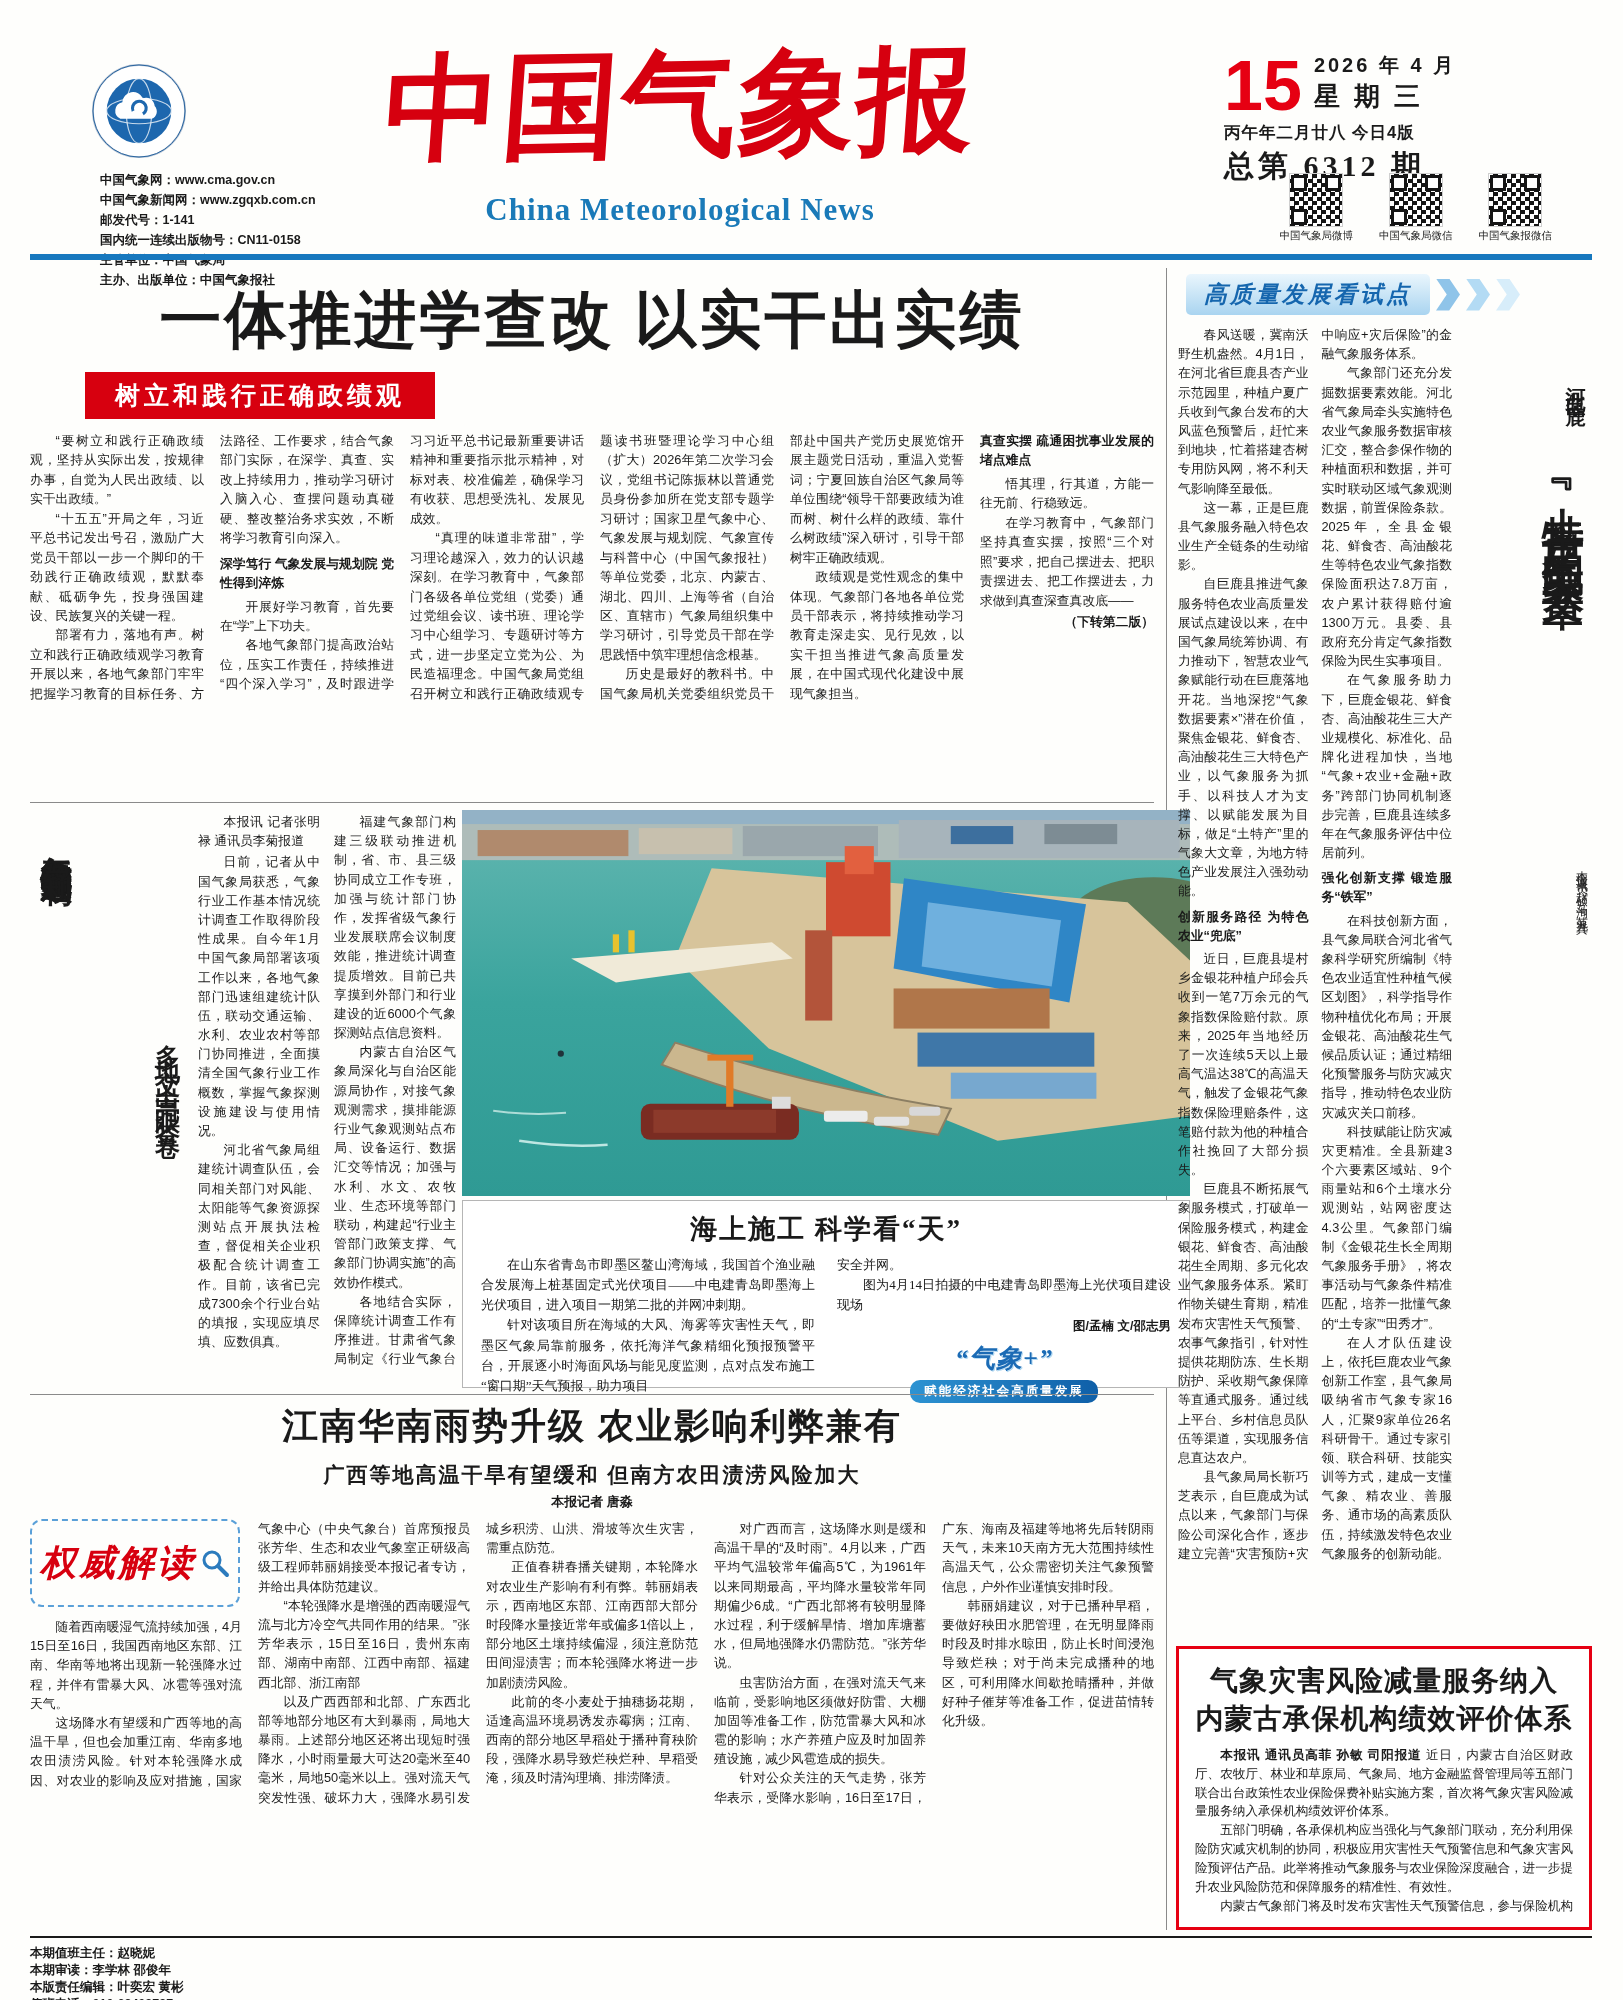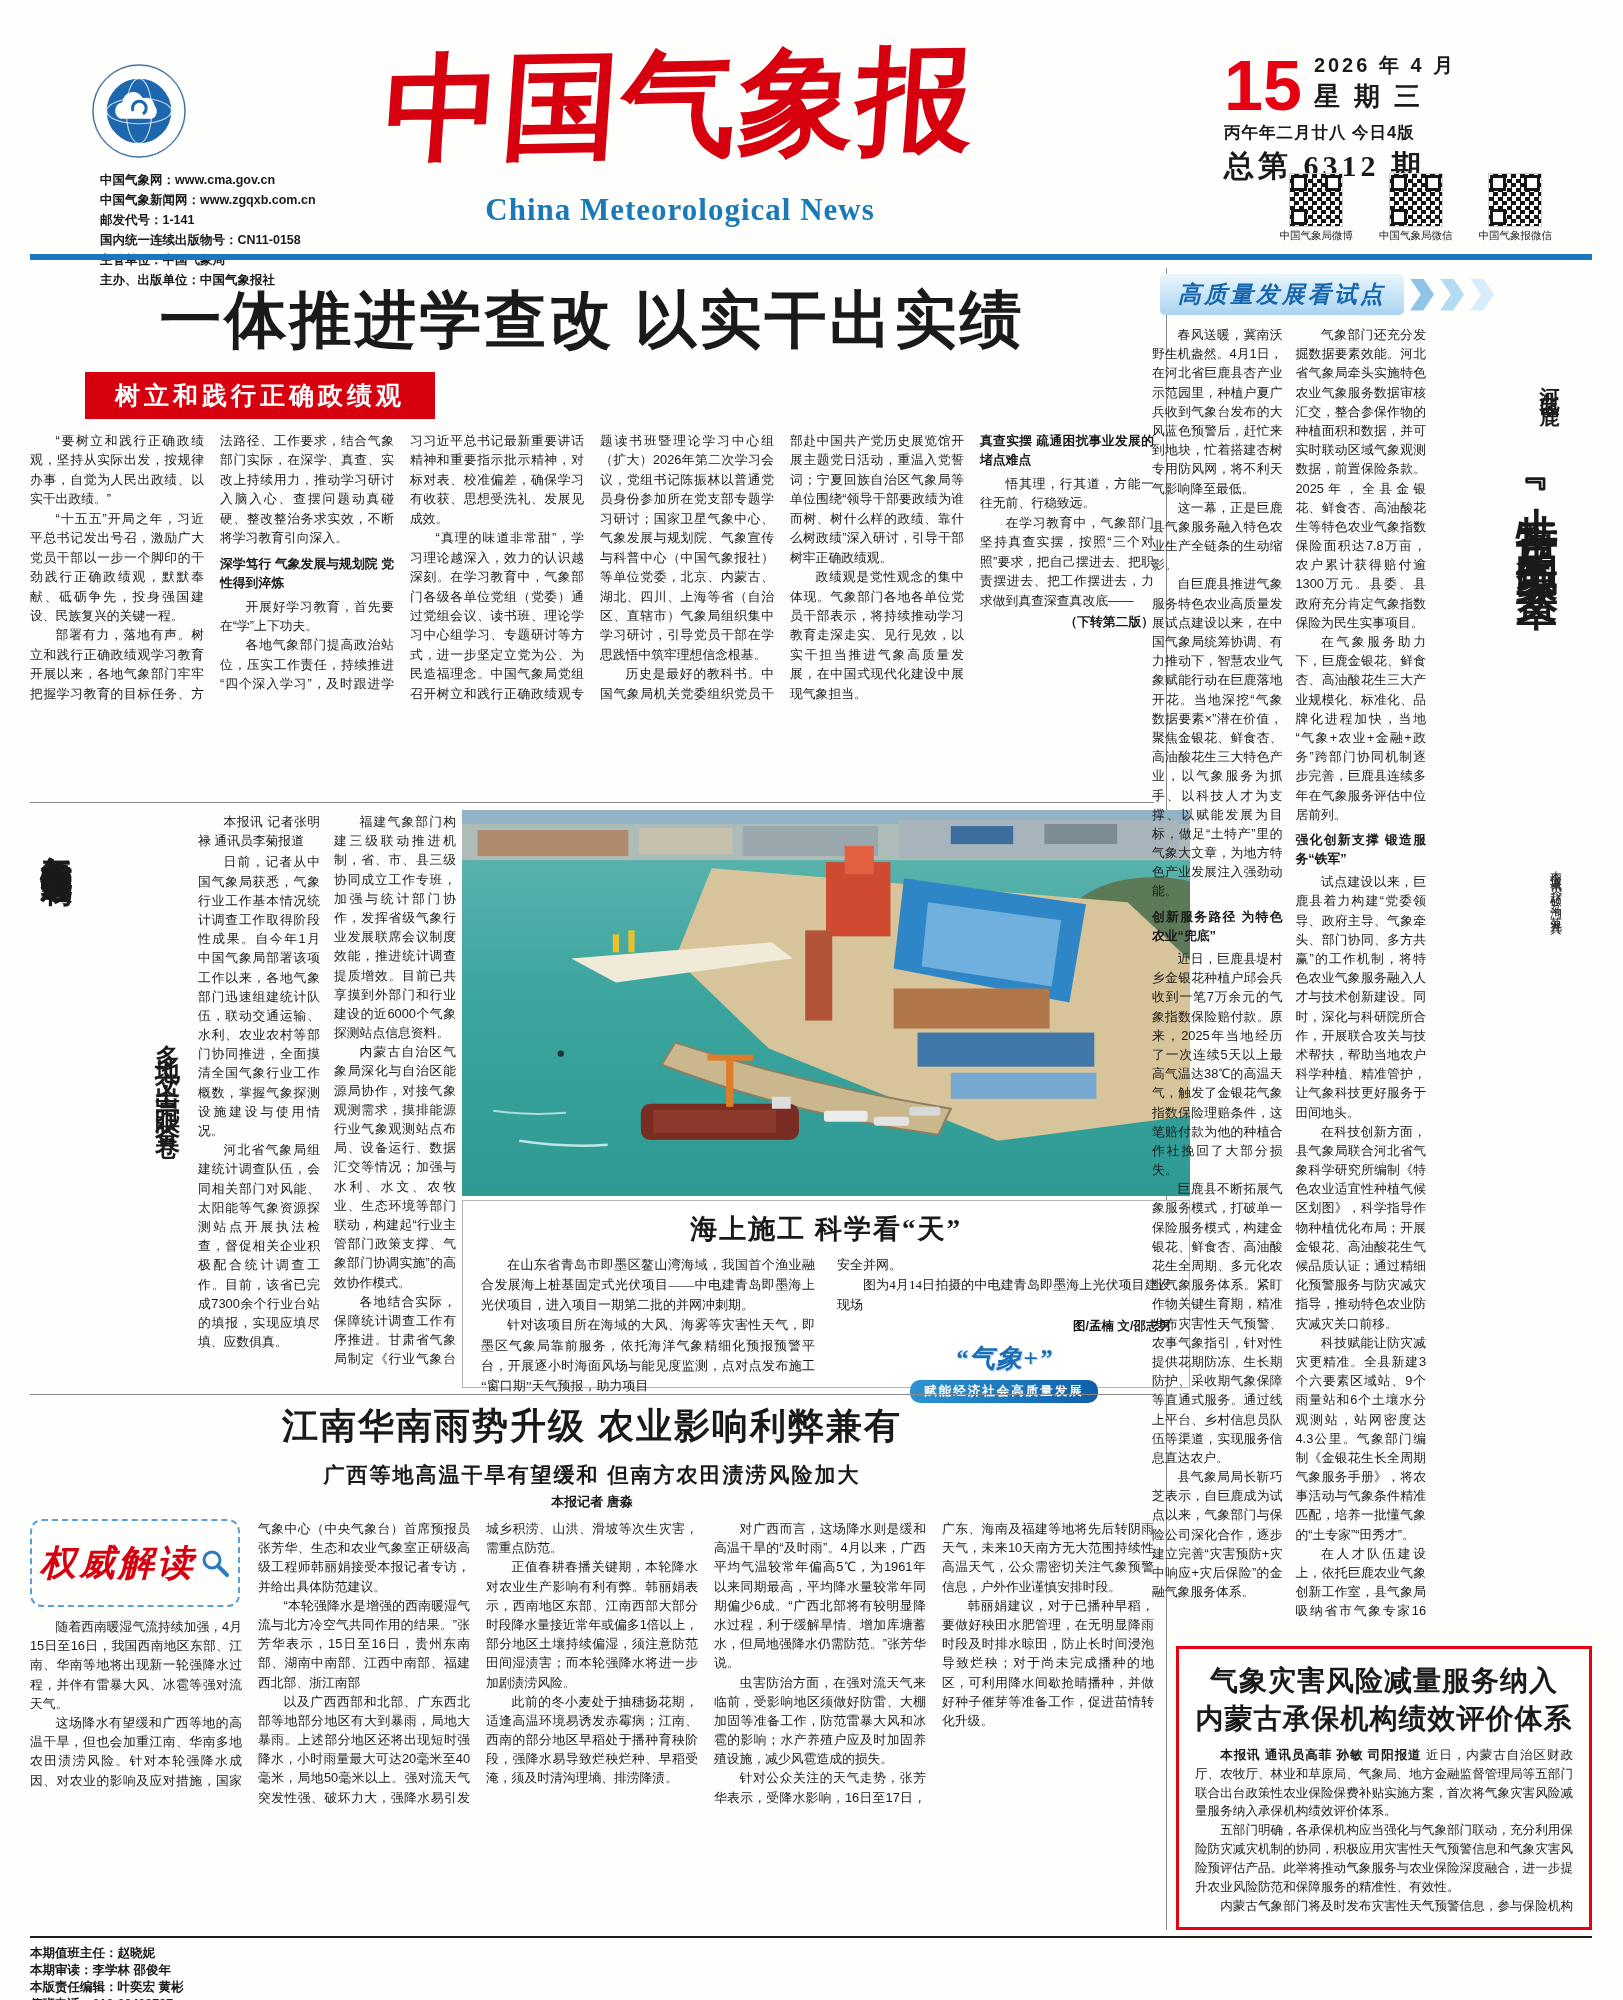--- a/index.html
+++ b/index.html
@@ -78,21 +78,21 @@
   .authority-text{color:#d7000f;font-size:36px;font-weight:900;font-style:italic;
                   font-family:"Liberation Serif",serif;letter-spacing:3px;}
   
   .insurance{position:absolute;left:1176px;top:1646px;width:416px;height:284px;box-sizing:border-box;
              border:3px solid #e60012;padding:12px 16px;background:#fff;}
   .ins-h{margin:2px 0;text-align:center;font-family:"Liberation Serif",serif;font-weight:900;font-size:28px;
          letter-spacing:1px;line-height:1.3;white-space:nowrap;}
   .ins-body{margin-top:8px;font-size:12.6px;line-height:1.5;text-align:justify;height:168px;overflow:hidden;}
   .ins-lead{font-weight:bold;}
   
-  .pilot{position:absolute;left:1152px;top:268px;width:412px;height:1366px;}
+  .pilot{position:absolute;left:1178px;top:268px;width:412px;height:1366px;}
   .banner-row{display:flex;align-items:center;gap:6px;margin:6px 0 10px 8px;}
   .banner{background:linear-gradient(180deg,#eaf6fd,#a9d4f0);border-radius:5px;padding:5px 18px;
           color:#1566ae;font-weight:900;font-style:italic;font-size:23px;letter-spacing:3px;white-space:nowrap;}
   .chev{display:inline-block;width:24px;height:32px;
         clip-path:polygon(0 0,55% 0,100% 50%,55% 100%,0 100%,45% 50%);}
   .chev1{background:#8fc4e9;} .chev2{background:#b3dbf4;} .chev3{background:#d7edfa;}
   .pilot-flex{display:flex;height:1300px;}
   .pilot-text{flex:1;column-count:2;column-gap:13px;text-align:justify;font-size:12.8px;line-height:1.5;overflow:hidden;}
   .pilot-head{width:138px;writing-mode:vertical-rl;display:flex;}
   .pilot-kicker{font-size:20px;font-weight:bold;letter-spacing:6px;padding-top:46px;}
@@ -310,21 +310,20 @@
         <p class="p">春风送暖，冀南沃野生机盎然。4月1日，在河北省巨鹿县杏产业示范园里，种植户夏广兵收到气象台发布的大风蓝色预警后，赶忙来到地块，忙着搭建杏树专用防风网，将不利天气影响降至最低。</p>
         <p class="p">这一幕，正是巨鹿县气象服务融入特色农业生产全链条的生动缩影。</p>
         <p class="p">自巨鹿县推进气象服务特色农业高质量发展试点建设以来，在中国气象局统筹协调、有力推动下，智慧农业气象赋能行动在巨鹿落地开花。当地深挖“气象数据要素×”潜在价值，聚焦金银花、鲜食杏、高油酸花生三大特色产业，以气象服务为抓手、以科技人才为支撑、以赋能发展为目标，做足“土特产”里的气象大文章，为地方特色产业发展注入强劲动能。</p>
         <p class="colhead">创新服务路径 为特色农业“兜底”</p>
         <p class="p">近日，巨鹿县堤村乡金银花种植户邱会兵收到一笔7万余元的气象指数保险赔付款。原来，2025年当地经历了一次连续5天以上最高气温达38℃的高温天气，触发了金银花气象指数保险理赔条件，这笔赔付款为他的种植合作社挽回了大部分损失。</p>
         <p class="p">巨鹿县不断拓展气象服务模式，打破单一保险服务模式，构建金银花、鲜食杏、高油酸花生全周期、多元化农业气象服务体系。紧盯作物关键生育期，精准发布灾害性天气预警、农事气象指引，针对性提供花期防冻、生长期防护、采收期气象保障等直通式服务。通过线上平台、乡村信息员队伍等渠道，实现服务信息直达农户。</p>
         <p class="p">县气象局局长靳巧芝表示，自巨鹿成为试点以来，气象部门与保险公司深化合作，逐步建立完善“灾害预防+灾中响应+灾后保险”的金融气象服务体系。</p>
         <p class="p">气象部门还充分发掘数据要素效能。河北省气象局牵头实施特色农业气象服务数据审核汇交，整合参保作物的种植面积和数据，并可实时联动区域气象观测数据，前置保险条款。2025年，全县金银花、鲜食杏、高油酸花生等特色农业气象指数保险面积达7.8万亩，农户累计获得赔付逾1300万元。县委、县政府充分肯定气象指数保险为民生实事项目。</p>
         <p class="p">在气象服务助力下，巨鹿金银花、鲜食杏、高油酸花生三大产业规模化、标准化、品牌化进程加快，当地“气象+农业+金融+政务”跨部门协同机制逐步完善，巨鹿县连续多年在气象服务评估中位居前列。</p>
         <p class="colhead">强化创新支撑 锻造服务“铁军”</p>
-        <p class="p">试点建设以来，巨鹿县着力构建“党委领导、政府主导、气象牵头、部门协同、多方共赢”的工作机制，将特色农业气象服务融入人才与技术创新建设。同时，深化与科研院所合作，开展联合攻关与技术帮扶，帮助当地农户科学种植、精准管护，让气象科技更好服务于田间地头。</p>
         <p class="p">在科技创新方面，县气象局联合河北省气象科学研究所编制《特色农业适宜性种植气候区划图》，科学指导作物种植优化布局；开展金银花、高油酸花生气候品质认证；通过精细化预警服务与防灾减灾指导，推动特色农业防灾减灾关口前移。</p>
         <p class="p">科技赋能让防灾减灾更精准。全县新建3个六要素区域站、9个雨量站和6个土壤水分观测站，站网密度达4.3公里。气象部门编制《金银花生长全周期气象服务手册》，将农事活动与气象条件精准匹配，培养一批懂气象的“土专家”“田秀才”。</p>
         <p class="p">在人才队伍建设上，依托巨鹿农业气象创新工作室，县气象局吸纳省市气象专家16人，汇聚9家单位26名科研骨干。通过专家引领、联合科研、技能实训等方式，建成一支懂气象、精农业、善服务、通市场的高素质队伍，持续激发特色农业气象服务的创新动能。</p>
       </div>
       <div class="pilot-head">
         <div class="pilot-kicker">河北巨鹿：</div>
         <div class="pilot-big">『土特产』里的气象大文章</div>
         <div class="pilot-vbyline">本报通讯员 赵硕 马洵 范兆真</div>
       </div>
     </div>

